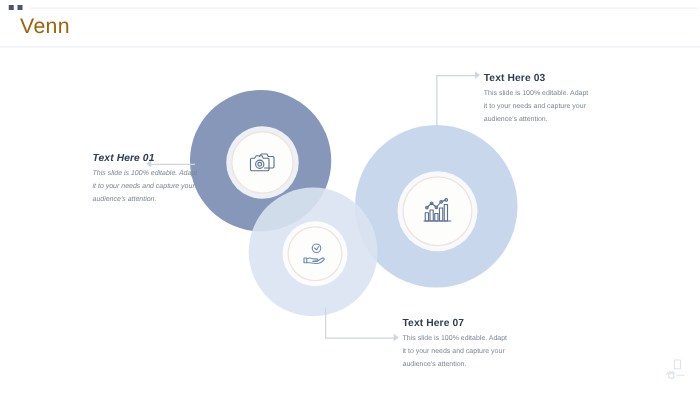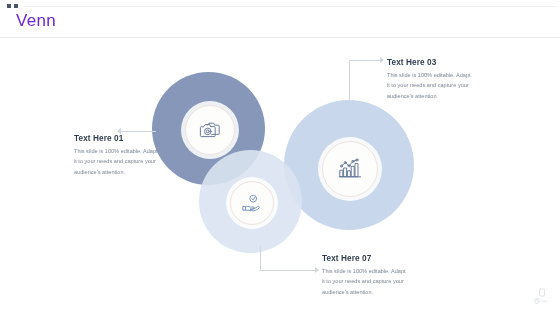--- a/index.html
+++ b/index.html
@@ -42,21 +42,21 @@
     background: #eef1f5;
   }
 
   
   .page-title {
     position: absolute;
     left: 16px; top: 11px;
     font-size: 17px;
     font-weight: 400;
     letter-spacing: 0.3px;
-    color: #6d28d9;
+    color: #a16207;
   }
   .title-rule {
     position: absolute;
     left: 0; top: 37px;
     width: 560px; height: 1px;
     background: #e9edf2;
   }
 
   
   .venn-stage {
@@ -146,21 +146,21 @@
     font-weight: bold;
     color: #2f3e52;
     letter-spacing: 0.1px;
     margin-bottom: 3px;
   }
   .tb-body {
     font-size: 5.6px;
     line-height: 1.85;
     color: #7b8794;
   }
-  .text-block.t1 { left: 74px; top: 96px; }
+  .text-block.t1 { left: 74px; top: 84px; font-style: italic; }
   .text-block.t2 { left: 322px; top: 216px; }
   .text-block.t3 { left: 387px; top: 8px; margin-top: 12px; }
 
   
   .watermark {
     position: absolute;
     right: 10px; bottom: 6px;
     opacity: 0.3;
   }
 </style>

